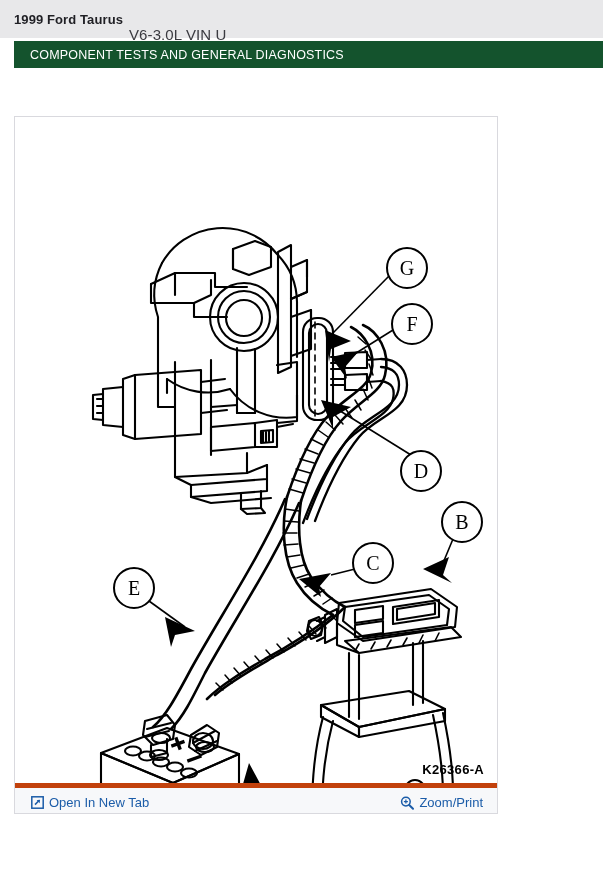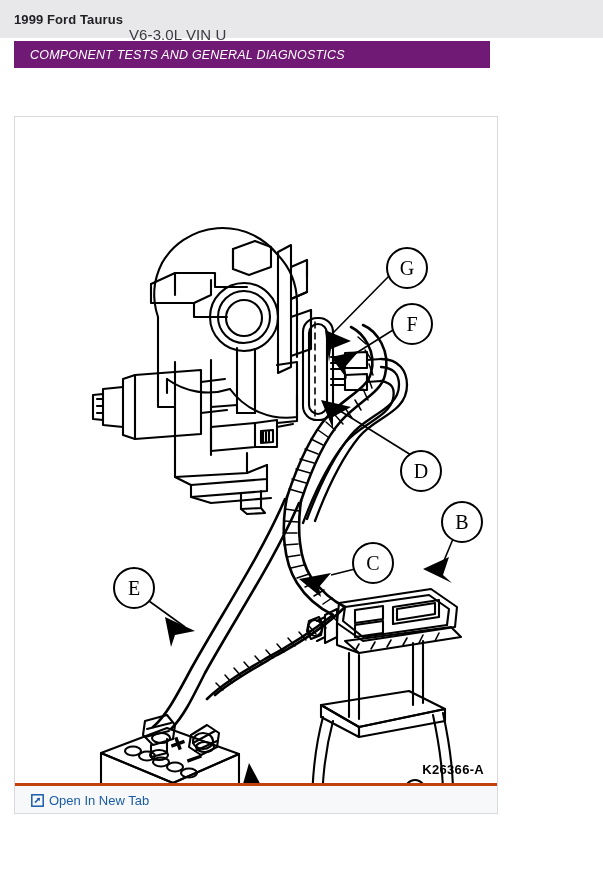--- a/index.html
+++ b/index.html
@@ -47,23 +47,22 @@
     color: #3a3a40;
     margin-left: 6px;
     letter-spacing: 0.1px;
     margin-top: 31px;
   }
 
   
   .sectionbar {
     position: absolute;
     left: 14px; top: 41px;
-    width: 476px; height: 27px;
-    background: #701a75;
-    font-style: italic;
+    width: 589px; height: 27px;
+    background: #14532d;
   }
   .sectionbar-label {
     position: absolute;
     left: 16px; top: 0;
     height: 27px;
     display: flex;
     align-items: center;
     font-size: 12.5px;
     color: #ffffff;
     letter-spacing: 0.2px;
@@ -96,21 +95,21 @@
     color: #000000;
     letter-spacing: 0.3px;
   }
 
   
   .actionbar {
     position: absolute;
     left: 0; bottom: 0;
     width: 482px; height: 30px;
     background: #f7f8fa;
-    border-top: 3px solid #c2410c;
+    border-top: 5px solid #c2410c;
     box-sizing: border-box;
   }
   .action-link {
     position: absolute;
     top: 0; height: 29px;
     display: flex;
     align-items: center;
     gap: 5px;
     cursor: pointer;
     color: #1b5ca8;
@@ -461,17 +460,27 @@
         <span>
           <svg width="13" height="13" viewBox="0 0 13 13">
             <rect x="0.8" y="0.8" width="11.4" height="11.4" fill="none" stroke="#1b5ca8" stroke-width="1.5"></rect>
             <path d="M4 8.6 L8.6 4" stroke="#1b5ca8" stroke-width="1.5"></path>
             <path d="M5.6 4 L8.8 4 L8.8 7.2 Z" fill="#1b5ca8"></path>
           </svg>
         </span>
         <span class="lbl">Open In New Tab</span>
       </div>
 
+      <div class="action-link right">
+        <span>
+          <svg width="14" height="14" viewBox="0 0 14 14">
+            <circle cx="5.9" cy="5.6" r="4.3" fill="none" stroke="#1b5ca8" stroke-width="1.5"></circle>
+            <path d="M5.9 3.6 L5.9 7.6 M3.9 5.6 L7.9 5.6" stroke="#1b5ca8" stroke-width="1.2"></path>
+            <path d="M9.2 9.0 L13 12.8" stroke="#1b5ca8" stroke-width="2" stroke-linecap="round"></path>
+          </svg>
+        </span>
+        <span class="lbl">Zoom/Print</span>
+      </div>
 
     </div>
   </div>
 
 </div>
 
 </body></html>

